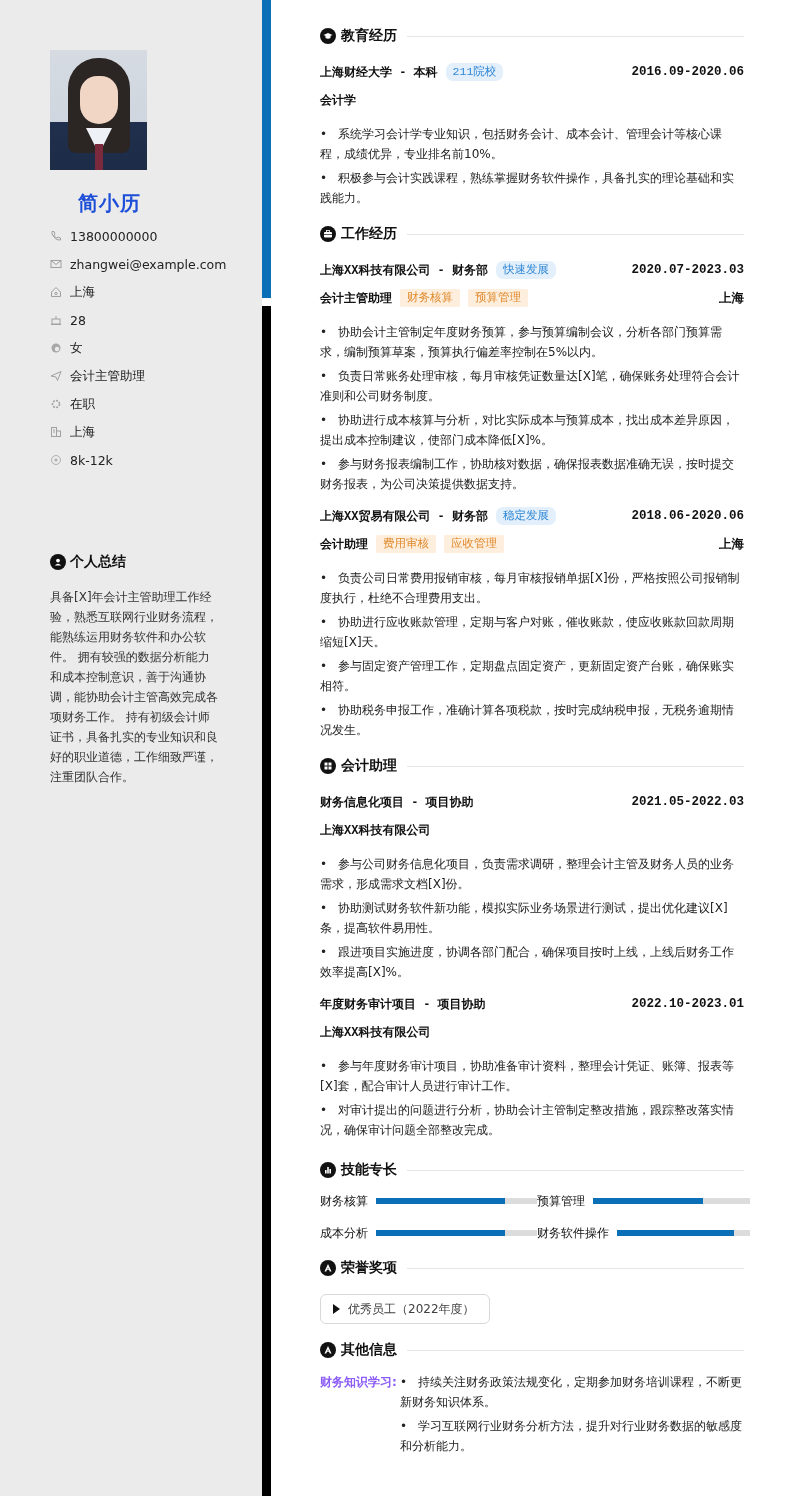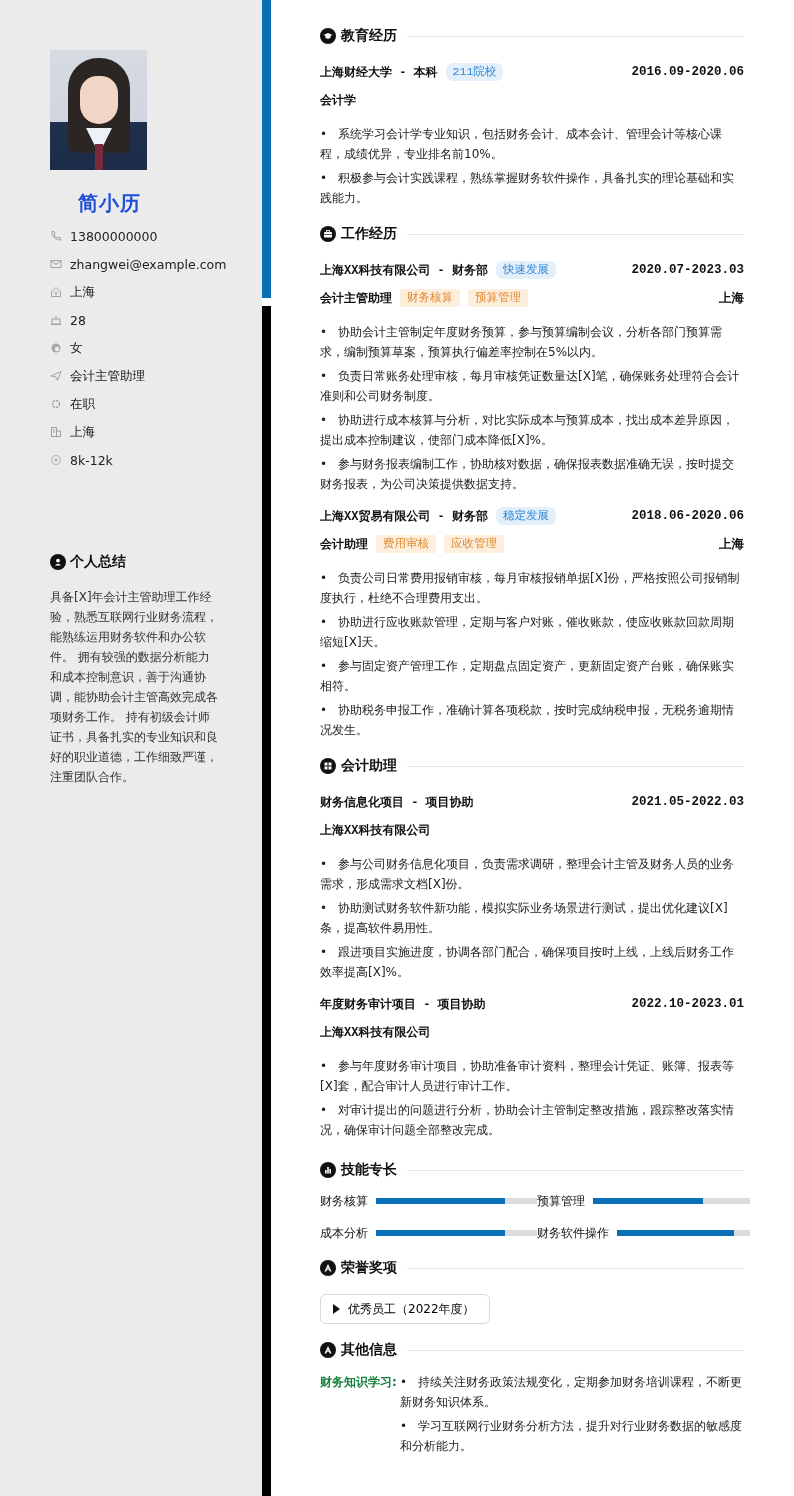--- a/index.html
+++ b/index.html
@@ -48,25 +48,25 @@
   .bullets li .dot { display: inline-block; width: 18px; }
 
   .gap { height: 8px; }
 
   .skills { display: grid; grid-template-columns: 217px 217px; row-gap: 14px; margin-top: 4px; }
   .skill { display: flex; align-items: center; height: 18px; }
   .skill-label { font-size: 12px; color: #111; white-space: nowrap; margin-right: 8px; }
   .skill-bar { flex: 1; height: 6px; background: #dcdcdc; position: relative; }
   .skill-fill { position: absolute; left: 0; top: 0; height: 6px; background: #0a6fb6; }
 
-  .award { display: inline-flex; align-items: center; height: 30px; padding: 0 14px 0 12px; border: 1px solid #d8d8d8; border-radius: 6px; font-size: 12px; color: #000000; margin-top: 4px; }
+  .award { display: inline-flex; align-items: center; height: 30px; padding: 0 14px 0 12px; border: 1px solid #d8d8d8; border-radius: 6px; font-size: 12px; color: #404040; margin-top: 4px; }
   .award .tri { display: inline-block; width: 0; height: 0; border-left: 7px solid #111; border-top: 5px solid transparent; border-bottom: 5px solid transparent; margin-right: 8px; }
 
   .other { display: flex; margin-top: 2px; }
-  .other-label { font-size: 12px; font-weight: bold; color: #15803d; white-space: nowrap; line-height: 20px; width: 80px; }
+  .other-label { font-size: 12px; font-weight: bold; color: #8b5cf6; white-space: nowrap; line-height: 20px; width: 80px; }
   .other .bullets { flex: 1; margin-top: 0; }
 </style>
 </head>
 <body>
 
 <div class="sidebar">
   <div class="photo">
     <div class="hair"></div>
     <div class="face"></div>
     <div class="collar"></div>

